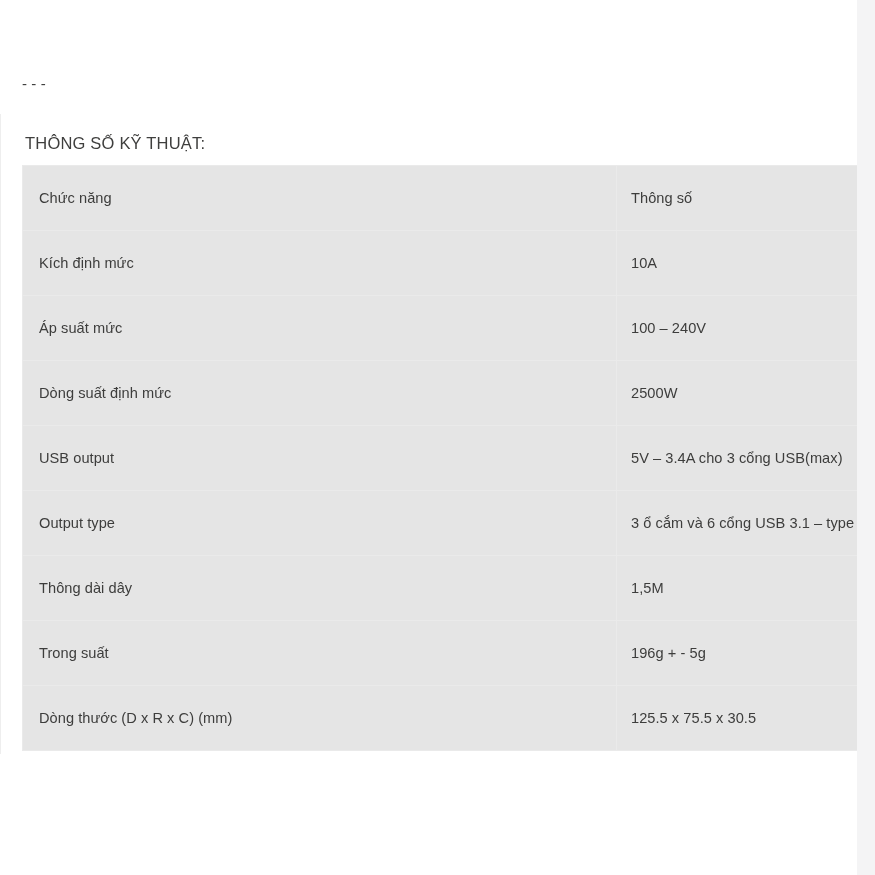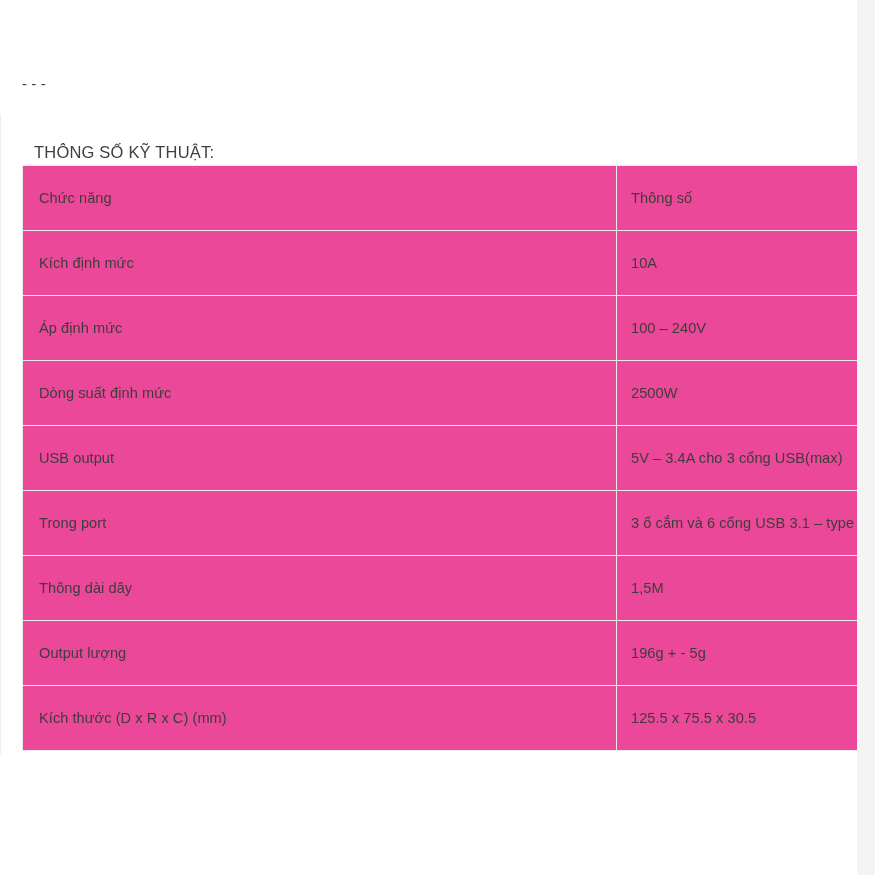--- a/index.html
+++ b/index.html
@@ -75,21 +75,21 @@
   #clipped-line .frag {
     display: inline-block;
     transform: translateY(-13px);
     color: #40403f;
   }
 
   #spec-heading {
     position: absolute;
     left: 22px;
     top: 129px;
-    margin: 12px;
+    margin: 3px;
     font-size: 16.5px;
     font-weight: 400;
     line-height: 22px;
     color: #3f3f3e;
     letter-spacing: .2px;
     white-space: nowrap;
   }
 
   
   #spec-table-wrap {
@@ -113,21 +113,21 @@
     border: 1px solid #eaeaea;
     padding: 0 0 0 16px;
     height: 64px;
     vertical-align: middle;
     font-size: 14.6px;
     line-height: 20px;
     color: #3d3d3c;
     letter-spacing: .05px;
     white-space: nowrap;
     overflow: hidden;
-    background: #ec4899;
+    background: #e5e5e5;
   }
   table.spec tr td:first-child { padding-left: 16px; }
   table.spec tr td + td { padding-left: 14px; }
 </style>
 </head>
 <body>
 
 <div id="page">
 
   <div id="right-gutter"></div>
@@ -152,45 +152,45 @@
 
         <tr>
               <td>Chức năng</td>
               <td>Thông số</td>
             </tr>
             <tr>
               <td>Kích định mức</td>
               <td>10A</td>
             </tr>
             <tr>
-              <td>Áp định mức</td>
+              <td>Áp suất mức</td>
               <td>100 – 240V</td>
             </tr>
             <tr>
               <td>Dòng suất định mức</td>
               <td>2500W</td>
             </tr>
             <tr>
               <td>USB output</td>
               <td>5V – 3.4A  cho 3 cổng USB(max)</td>
             </tr>
             <tr>
-              <td>Trong port</td>
+              <td>Output type</td>
               <td>3 ổ cắm và 6 cổng USB 3.1 – type</td>
             </tr>
             <tr>
               <td>Thông dài dây</td>
               <td>1,5M</td>
             </tr>
             <tr>
-              <td>Output lượng</td>
+              <td>Trong suất</td>
               <td>196g + - 5g</td>
             </tr>
             <tr>
-              <td>Kích thước (D x R x C) (mm)</td>
+              <td>Dòng thước (D x R x C) (mm)</td>
               <td>125.5 x 75.5 x 30.5</td>
             </tr>
           </tbody>
       </table>
     </div>
 
   </div>
 </div>
 
 </body></html>

